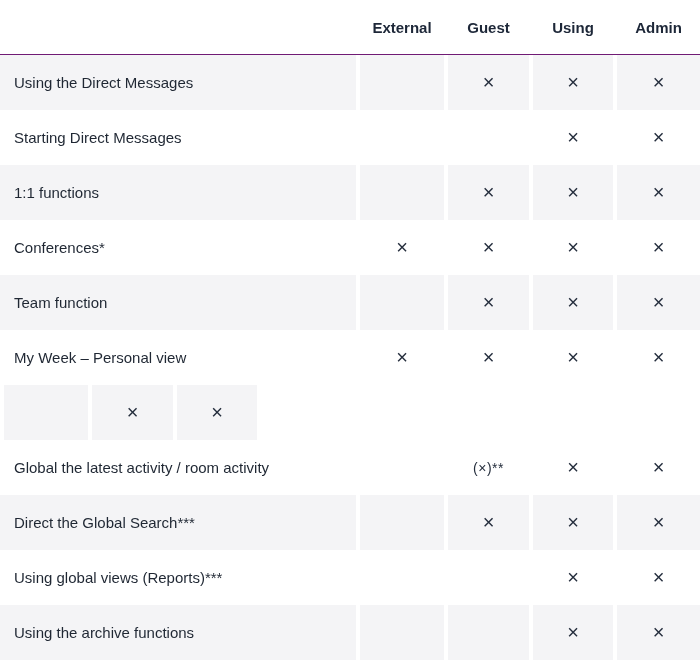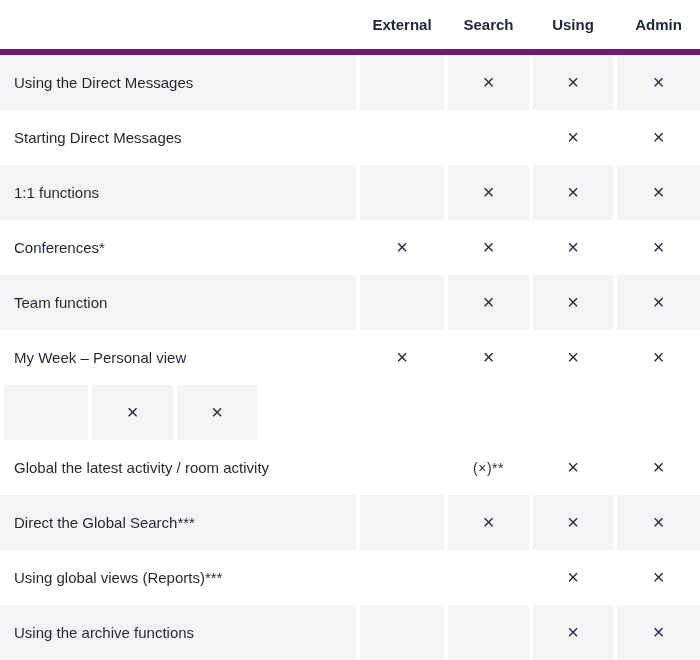--- a/index.html
+++ b/index.html
@@ -8,21 +8,21 @@
     font-family: "Liberation Sans", "DejaVu Sans", sans-serif;
     color: #1f2733;
     overflow: hidden;
   }
   .table { width: 700px; height: 660px; }
 
   .header-row {
     display: flex;
     height: 55px;
     align-items: center;
-    border-bottom: 6px solid #701a75;
+    border-bottom: 1px solid #701a75;
     background: #ffffff;
   }
   .row {
     display: flex;
     height: 55px;
     align-items: flex-end;
   }
   .cell {
     display: flex;
     align-items: center;
@@ -51,21 +51,21 @@
   .mark-x { font-size: 20px; color: #252e3d; }
   .mark-note { font-size: 14px; color: #252e3d; letter-spacing: 0.5px; }
 </style>
 </head>
 <body>
 
 <div class="table">
   <div class="header-row">
     <div class="cell label-cell"></div>
     <div class="cell col-header">External</div>
-    <div class="cell col-header">Search</div>
+    <div class="cell col-header">Guest</div>
     <div class="cell col-header">Using</div>
     <div class="cell col-header">Admin</div>
   </div>
   <div id="rows">
   <div class="row striped">
     <div class="cell label-cell">Using the Direct Messages</div>
     <div class="cell"></div>
     <div class="cell mark-x">×</div>
     <div class="cell mark-x">×</div>
     <div class="cell mark-x">×</div>

